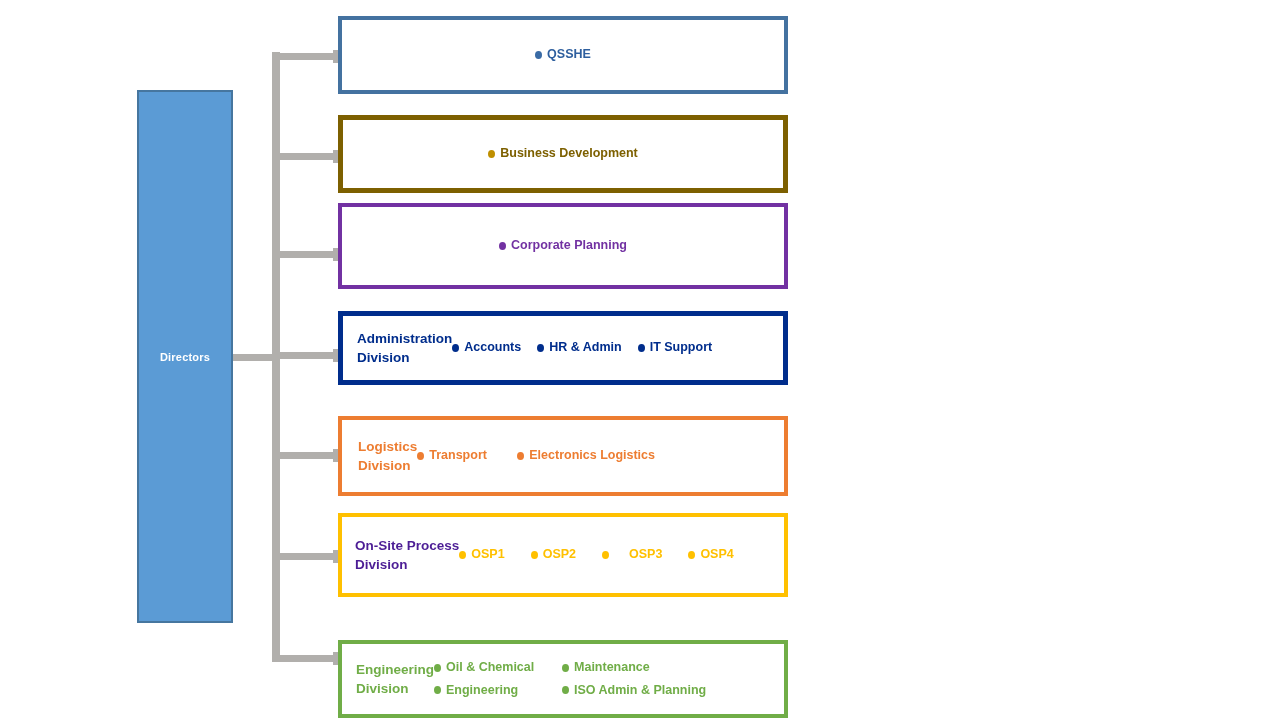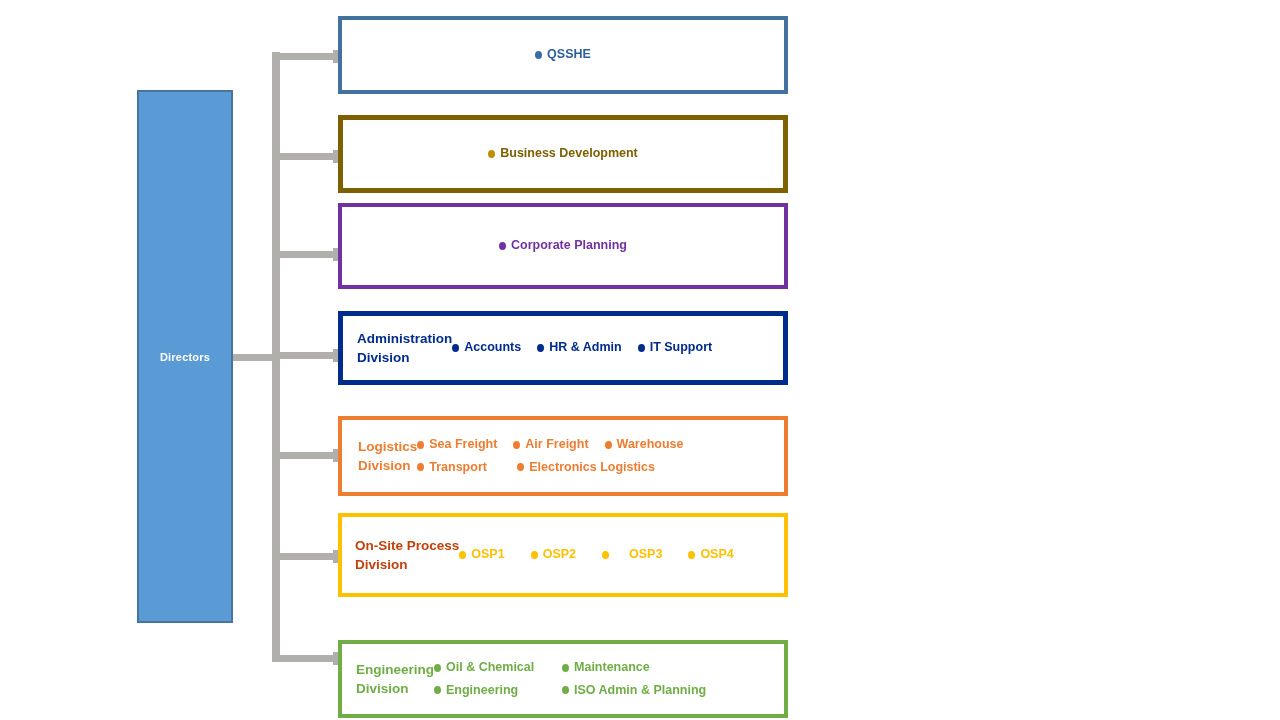--- a/index.html
+++ b/index.html
@@ -207,49 +207,35 @@
         </div>
       </div>
   </div>
 
   <div class="node" id="node-logistics">
     <div class="node-title" style="color: rgb(237, 125, 49); padding-left: 16px;">Logistics
 Division</div>
     <div class="node-items">
         <div class="rows">
           <div class="row">
-            <span class="item" style="color: rgb(237, 125, 49); margin-right: 16px;">
-              <span class="bullet" style="background: rgb(237, 125, 49);"></span>
-              <span>Sea Freight</span>
-            </span>
-            <span class="item" style="color: rgb(237, 125, 49); margin-right: 16px;">
-              <span class="bullet" style="background: rgb(237, 125, 49);"></span>
-              <span>Air Freight</span>
-            </span>
-            <span class="item" style="color: rgb(237, 125, 49); margin-right: 16px;">
-              <span class="bullet" style="background: rgb(237, 125, 49);"></span>
-              <span>Warehouse</span>
-            </span>
-          </div>
-          <div class="row">
             <span class="item" style="color: rgb(237, 125, 49); margin-right: 16px; min-width: 84px;">
               <span class="bullet" style="background: rgb(237, 125, 49);"></span>
               <span>Transport</span>
             </span>
             <span class="item" style="color: rgb(237, 125, 49); margin-right: 16px;">
               <span class="bullet" style="background: rgb(237, 125, 49);"></span>
               <span>Electronics Logistics</span>
             </span>
           </div>
         </div>
       </div>
   </div>
 
   <div class="node" id="node-onsite">
-    <div class="node-title" style="color: #c2410c; padding-left: 13px;">On-Site Process
+    <div class="node-title" style="color: #4c1d95; padding-left: 13px;">On-Site Process
 Division</div>
     <div class="node-items">
         <div class="row">
           <span class="item" style="color: rgb(255, 192, 0); margin-right: 26px;">
             <span class="bullet" style="background: rgb(255, 192, 0);"></span>
             <span>OSP1</span>
           </span>
           <span class="item" style="color: rgb(255, 192, 0); margin-right: 26px;">
             <span class="bullet" style="background: rgb(255, 192, 0);"></span>
             <span>OSP2</span>

